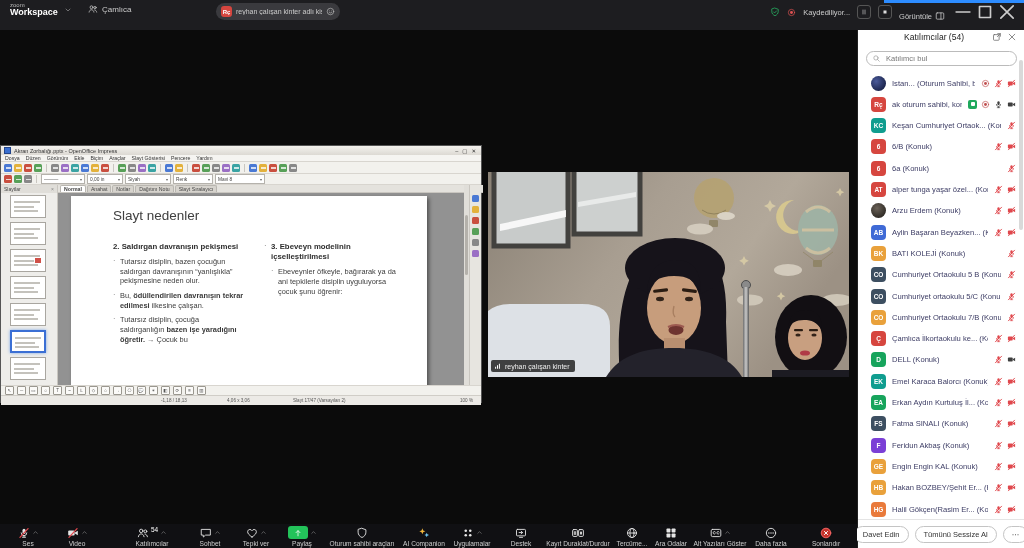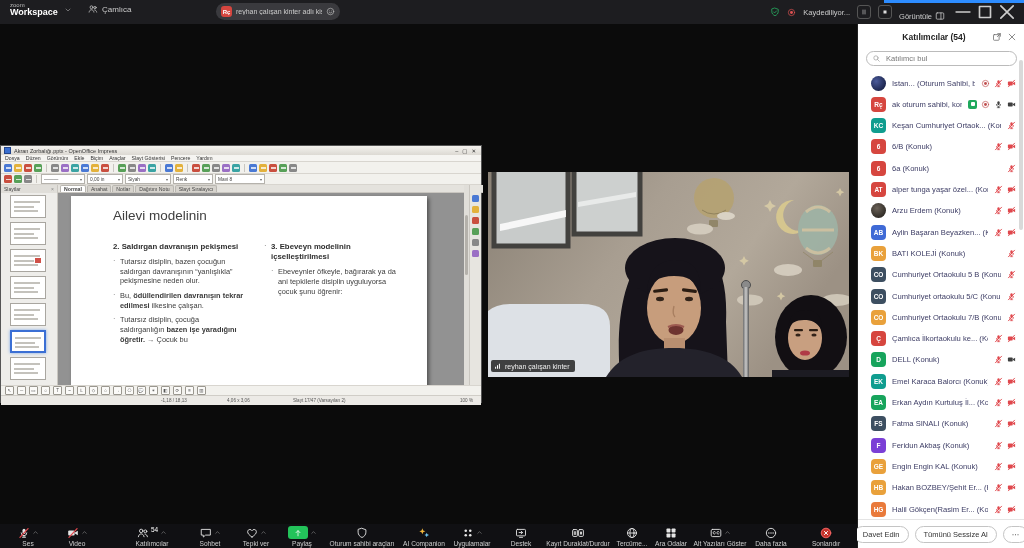--- a/index.html
+++ b/index.html
@@ -1,18 +1,18 @@
 <!DOCTYPE html>
 <html><head>
 <meta charset="utf-8">
 <style>
   html,body{margin:0;padding:0;background:#000;}
   #app{position:relative;width:1024px;height:548px;background:#0a0a0a;font-family:"Liberation Sans",sans-serif;overflow:hidden;}
   
-  #topbar{position:absolute;left:0;top:0;width:1024px;height:24px;background:#1d1d20;color:#d8d8d8;z-index:50;}
+  #topbar{position:absolute;left:0;top:0;width:1024px;height:30px;background:#1d1d20;color:#d8d8d8;z-index:50;}
   .tb-left{position:absolute;left:10px;top:2px;display:flex;align-items:center;gap:4px;}
   .logo-stack{line-height:1;}
   .logo-top{font-size:6px;color:#bbb;}
   .logo-bottom{font-size:9px;font-weight:bold;color:#fff;}
   .tb-chev{color:#aaa;margin-left:2px;}
   .tb-meeting{position:absolute;left:88px;top:4px;display:flex;align-items:center;gap:4px;font-size:8px;color:#ccc;}
   .tb-pill{position:absolute;left:216px;top:3px;width:124px;height:17px;background:#3a3a3e;border-radius:9px;display:flex;align-items:center;gap:4px;padding:0 5px;box-sizing:border-box;}
   .pill-avatar{width:11px;height:11px;border-radius:3px;background:#d6463f;color:#fff;font-size:6px;font-weight:bold;display:flex;align-items:center;justify-content:center;flex:0 0 auto;}
   .pill-text{font-size:7px;color:#ccc;white-space:nowrap;overflow:hidden;max-width:86px;}
   .tb-right{position:absolute;right:6px;top:0;height:24px;display:flex;align-items:center;gap:7px;}
@@ -67,21 +67,21 @@
   .sl-h{font-weight:bold;color:#2e2e2e;font-size:7.8px;margin-bottom:5px;position:relative;}
   .sl-b{position:relative;padding-left:7px;margin-bottom:5px;}
   .sl-b::before{content:"·";position:absolute;left:0;top:-1px;color:#888;}
   .sl-h.marked::before{content:"·";position:absolute;left:-7px;top:-1px;color:#888;font-weight:normal;}
   
   #video{position:absolute;left:488px;top:148px;width:361px;height:205px;overflow:hidden;background:#111;}
   .nametag{position:absolute;left:3px;bottom:5px;background:rgba(18,18,18,.78);border-radius:2px;display:flex;align-items:center;gap:3px;padding:2px 5px 2px 3px;color:#eee;font-size:7px;}
   
   #panel{position:absolute;right:0;top:24px;width:167px;height:524px;background:#fff;border-left:1px solid #202020;box-sizing:border-box;color:#333;}
   .p-head{position:absolute;left:0;top:0;width:100%;height:26px;display:flex;align-items:center;}
-  .p-title{flex:1;text-align:center;font-size:8.5px;font-weight:bold;color:#222;padding-left:18px;}
+  .p-title{flex:1;text-align:center;font-size:8.5px;font-weight:normal;color:#222;padding-left:18px;}
   .p-hicons{display:flex;gap:5px;padding-right:7px;color:#666;}
   .p-search{position:absolute;left:8px;top:27px;width:151px;height:15px;border:1px solid #bbb;border-radius:9px;display:flex;align-items:center;gap:3px;padding:0 5px;box-sizing:border-box;color:#999;}
   .p-search input{border:none;outline:none;font-size:7.5px;width:120px;color:#444;background:transparent;font-family:"Liberation Sans",sans-serif;}
   #plist{position:absolute;left:0;top:48px;width:100%;height:448px;overflow:hidden;}
   .prow{position:absolute;left:0;width:100%;height:22px;display:flex;align-items:center;padding:0 8px 0 13px;box-sizing:border-box;gap:6px;}
   .pav{width:15px;height:15px;border-radius:4px;color:#fff;font-size:6.5px;font-weight:bold;display:flex;align-items:center;justify-content:center;flex:0 0 auto;}
   .pav.round{border-radius:50%;}
   .pname{flex:1;font-size:7.6px;color:#3c3c64;white-space:nowrap;overflow:hidden;}
   .picons{display:flex;gap:4px;align-items:center;flex:0 0 auto;}
   .i-red{color:#e0484d;}.i-dark{color:#3f3f3f;}.i-rec{color:#c05050;}
@@ -320,21 +320,21 @@
             </div>
             <div class="thumb" style="top: 172px;">
               <div class="tl" style="left: 3px; top: 5px; width: 26px;"></div>
               <div class="tl" style="left: 3px; top: 10px; width: 20px;"></div>
               <div class="tl" style="left: 3px; top: 14px; width: 24px;"></div>
             </div>
           </div>
       </div>
       <div class="oo-canvas">
         <div id="slide">
-          <div class="sl-title">Ailevi modelinin</div>
+          <div class="sl-title">Slayt nedenler</div>
           <div class="sl-col sl-col-l">
             <div class="sl-h">2. Saldırgan davranışın pekişmesi</div>
             <div id="slideLeftBullets">
                 <div class="sl-b"><span>Tutarsız disiplin, bazen çocuğun saldırgan davranışının “yanlışlıkla” pekişmesine neden olur.</span></div>
                 <div class="sl-b"><span>Bu, </span><span style="font-weight: bold;">ödüllendirilen davranışın tekrar edilmesi</span><span> ilkesine çalışan.</span></div>
                 <div class="sl-b"><span>Tutarsız disiplin, çocuğa saldırganlığın </span><span style="font-weight: bold;">bazen işe yaradığını öğretir.</span><span> → Çocuk bu</span></div>
               </div>
           </div>
           <div class="sl-col sl-col-r">
             <div class="sl-h marked">3. Ebeveyn modelinin içselleştirilmesi</div>

